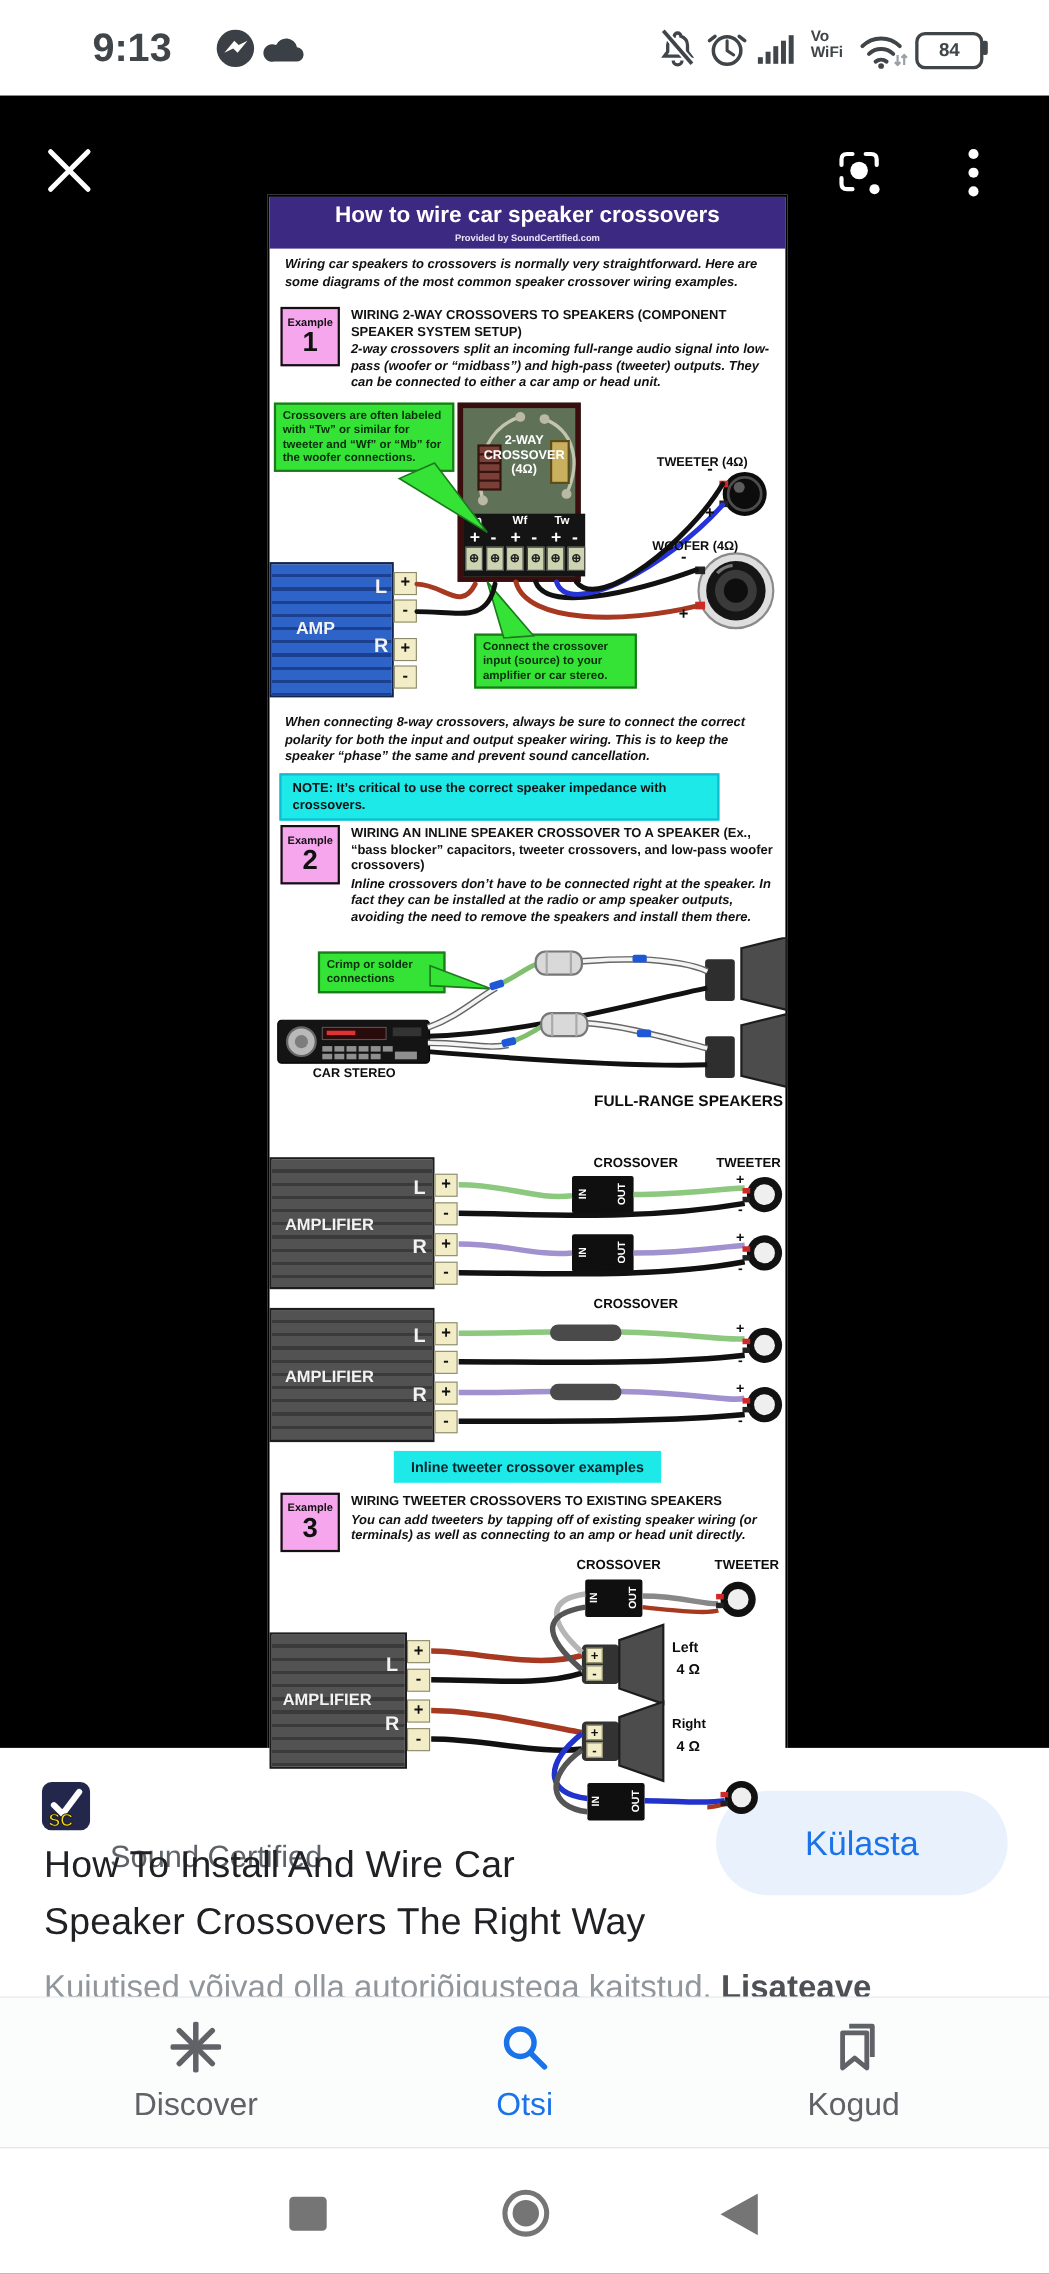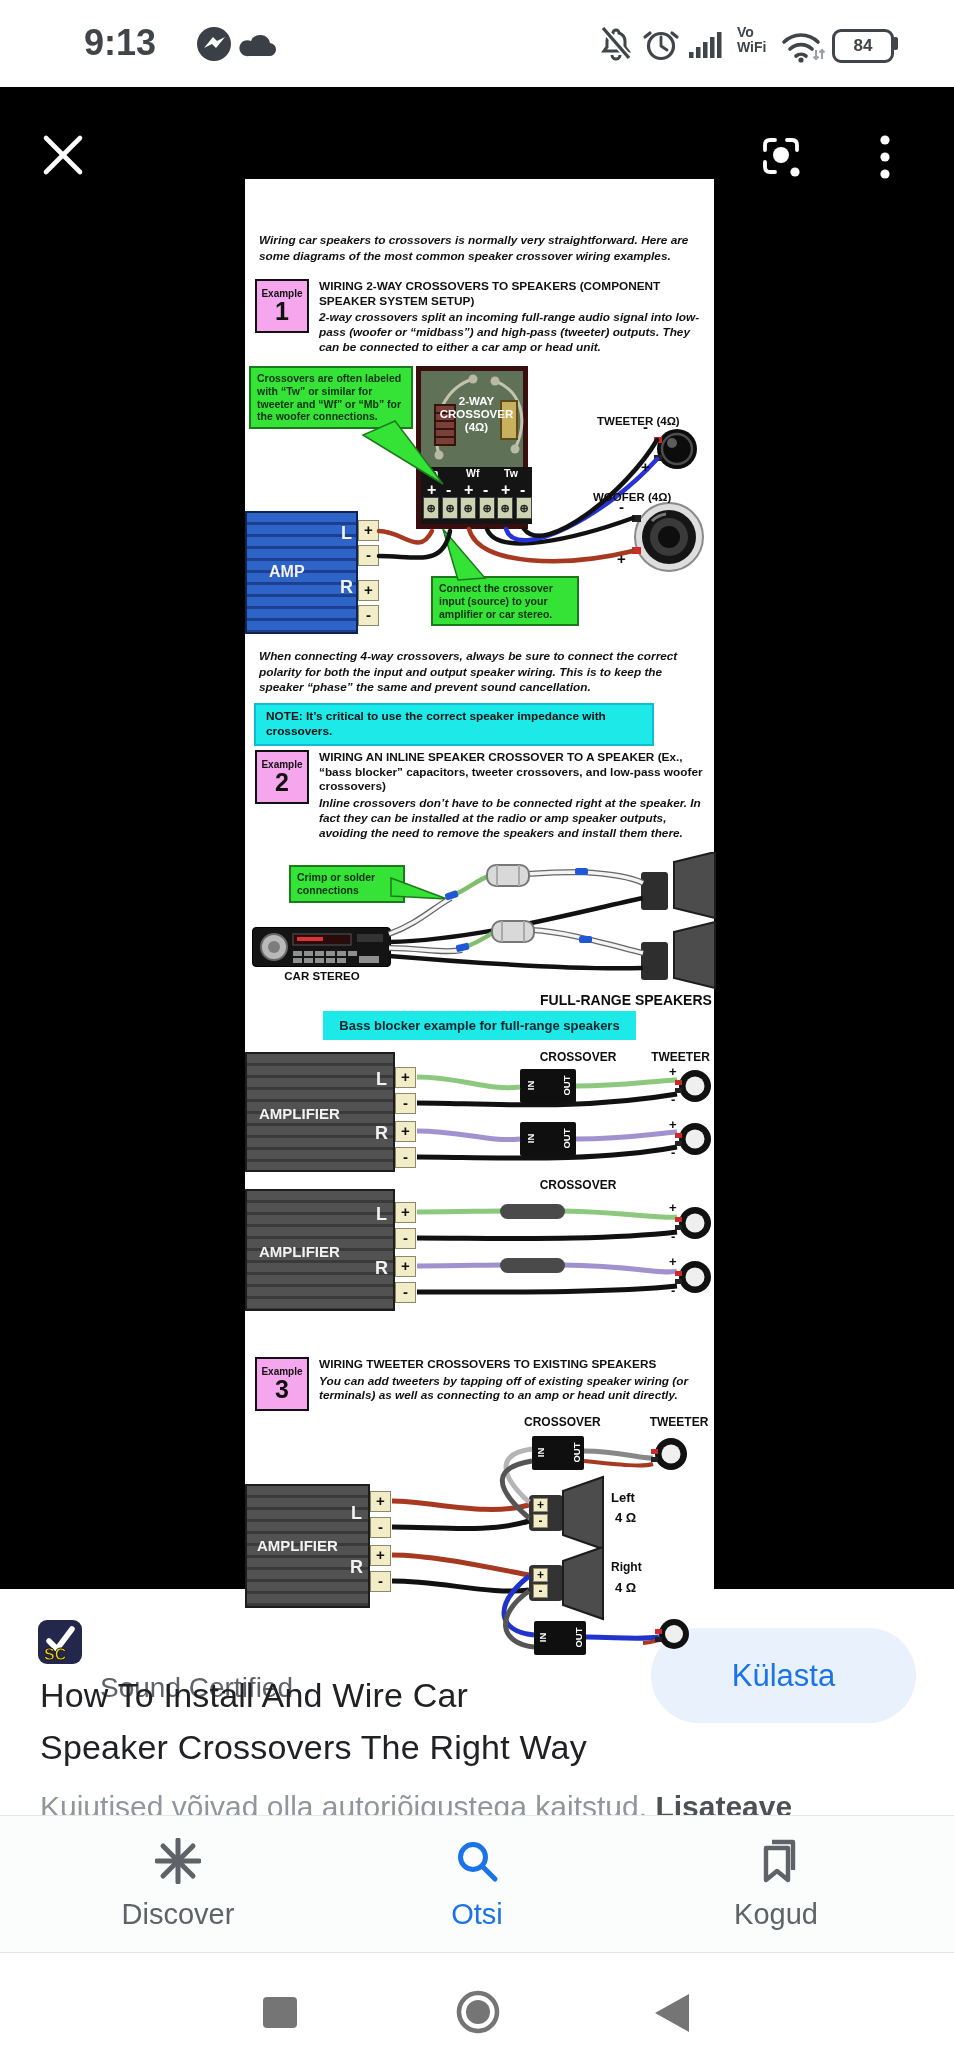--- a/index.html
+++ b/index.html
@@ -131,20 +131,24 @@
       <circle cx="24" cy="23" r="8" fill="#fff"></circle>
       <circle cx="38" cy="40" r="4.6" fill="#fff"></circle>
     </svg>
     <svg class="abs" style="left:877px;top:45px" width="16" height="50">
       <circle cx="8" cy="8" r="4.6" fill="#fff"></circle>
         <circle cx="8" cy="25" r="4.6" fill="#fff"></circle>
         <circle cx="8" cy="42" r="4.6" fill="#fff"></circle>
     </svg>
 
     <div id="info">
+      <div id="ig-head">
+        <div class="t">How to wire car speaker crossovers</div>
+        <div class="s">Provided by SoundCertified.com</div>
+      </div>
       <div class="intro">Wiring car speakers to crossovers is normally very straightforward. Here are some diagrams of the most common speaker crossover wiring examples.</div>
 
       <div class="exrow" style="top:96px;height:76px">
         <div class="badge">
           <span class="bl">Example</span>
           <span class="bn">1</span>
         </div>
         <div class="extext">
           <div class="extitle">WIRING 2-WAY CROSSOVERS TO SPEAKERS (COMPONENT SPEAKER SYSTEM SETUP)</div>
           <div class="exdesc">2-way crossovers split an incoming full-range audio signal into low-pass (woofer or “midbass”) and high-pass (tweeter) outputs. They can be connected to either a car amp or head unit.</div>
@@ -229,21 +233,21 @@
           <path d="M134,180 C158,180 174,206 187,180" fill="none" stroke="#a63920" stroke-width="4.5" stroke-linecap="round"></path>
           <path d="M134,205 C172,205 198,216 205,180" fill="none" stroke="#111" stroke-width="4.5" stroke-linecap="round"></path>
           <path d="M224,178 C234,216 322,216 388,200" fill="none" stroke="#a63920" stroke-width="4.5" stroke-linecap="round"></path>
           <path d="M242,178 C252,206 330,188 388,167" fill="none" stroke="#111" stroke-width="4.5" stroke-linecap="round"></path>
           <path d="M261,178 C272,212 362,164 412,108" fill="none" stroke="#2633d6" stroke-width="4.5" stroke-linecap="round"></path>
           <path d="M279,178 C300,206 382,140 412,89" fill="none" stroke="#111" stroke-width="4.5" stroke-linecap="round"></path>
         </svg>
       </div>
 
       <div class="polar" style="top:466px">
-        <span style="font-weight:600">When connecting 4-way crossovers, </span><span style="font-weight:800">always be sure to connect the correct polarity for both the input and output speaker wiring.</span><span style="font-weight:600"> This is to keep the speaker “phase” the same and prevent sound cancellation.</span>
+        <span style="font-weight:600">When connecting 8-way crossovers, </span><span style="font-weight:800">always be sure to connect the correct polarity for both the input and output speaker wiring.</span><span style="font-weight:600"> This is to keep the speaker “phase” the same and prevent sound cancellation.</span>
       </div>
 
       <div class="noteband" style="top:524px">
         <span style="font-weight:800">NOTE:</span><span> It’s critical to use the correct speaker impedance with crossovers.</span>
       </div>
 
       <div class="exrow" style="top:567px;height:106px">
         <div class="badge">
           <span class="bl">Example</span>
           <span class="bn">2</span>
@@ -315,23 +319,20 @@
           <line x1="257" y1="69" x2="257" y2="90" stroke="#aaa" stroke-width="2"></line>
           <line x1="279" y1="69" x2="279" y2="90" stroke="#aaa" stroke-width="2"></line>
 
           <rect x="200" y="40" width="13" height="7" rx="2" fill="#1f58d6" transform="rotate(-18 206 43)"></rect>
           <rect x="330" y="16" width="13" height="7" rx="2" fill="#1f58d6"></rect>
           <rect x="211" y="92" width="13" height="7" rx="2" fill="#1f58d6" transform="rotate(-14 217 95)"></rect>
           <rect x="334" y="84" width="13" height="7" rx="2" fill="#1f58d6"></rect>
         </svg>
       </div>
 
-      <div class="banner" style="top:832px">
-        <div class="pill">Bass blocker example for full-range speakers</div>
-      </div>
 
       <div class="diag" style="top:868px;height:132px">
         <div class="dl" style="left:275px;top:4px;width:116px;text-align:center;font-size:12px">CROSSOVER</div>
         <div class="dl" style="left:398px;top:4px;width:75px;text-align:center;font-size:12px">TWEETER</div>
         <div class="ampgray" style="left:0;top:5px;width:150px;height:120px"></div>
         <span class="amplab" style="left:14px;top:58px;font-size:15px">AMPLIFIER</span>
         <span class="amplab" style="left:131px;top:22px;font-size:18px">L</span>
         <span class="amplab" style="left:130px;top:76px;font-size:18px">R</span>
         <div class="termcell" style="left:150px;top:20px">+</div>
         <div class="termcell" style="left:150px;top:46px">-</div>
@@ -398,20 +399,23 @@
             <rect x="430" y="38" width="7" height="5" fill="#cf2a2a"></rect>
               <rect x="430" y="46" width="7" height="5" fill="#222"></rect>
             <circle cx="450" cy="98" r="16" fill="#111"></circle>
               <circle cx="450" cy="98" r="9.5" fill="#efefef"></circle>
             <rect x="430" y="92" width="7" height="5" fill="#cf2a2a"></rect>
               <rect x="430" y="100" width="7" height="5" fill="#222"></rect>
           </g>
         </svg>
       </div>
 
+      <div class="banner" style="top:1140px">
+        <div class="pill">Inline tweeter crossover examples</div>
+      </div>
 
       <div class="exrow" style="top:1174px;height:56px">
         <div class="badge">
           <span class="bl">Example</span>
           <span class="bn">3</span>
         </div>
         <div class="extext">
           <div class="extitle">WIRING TWEETER CROSSOVERS TO EXISTING SPEAKERS</div>
           <div class="exdesc">You can add tweeters by tapping off of existing speaker wiring (or terminals) as well as connecting to an amp or head unit directly.</div>
         </div>

